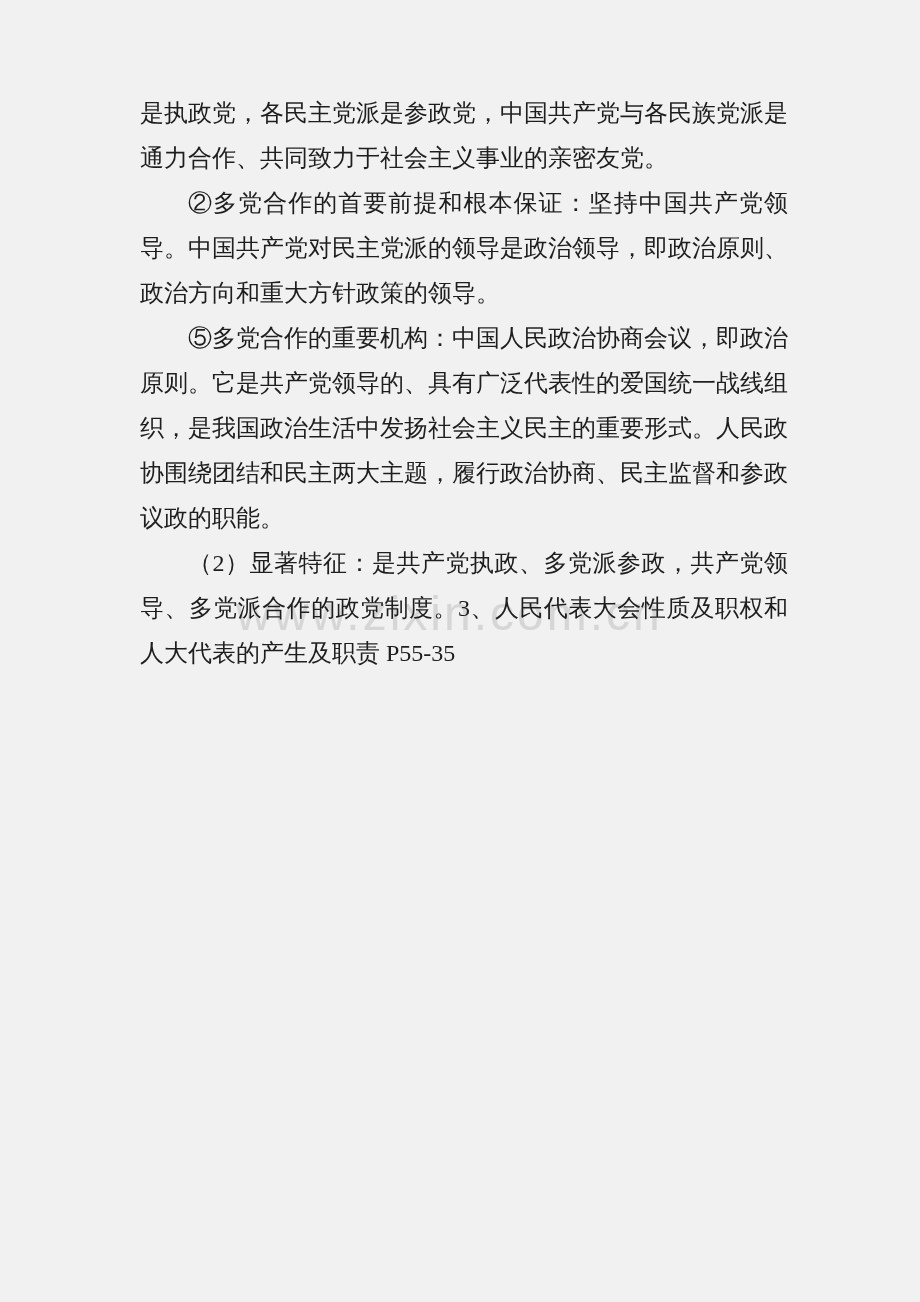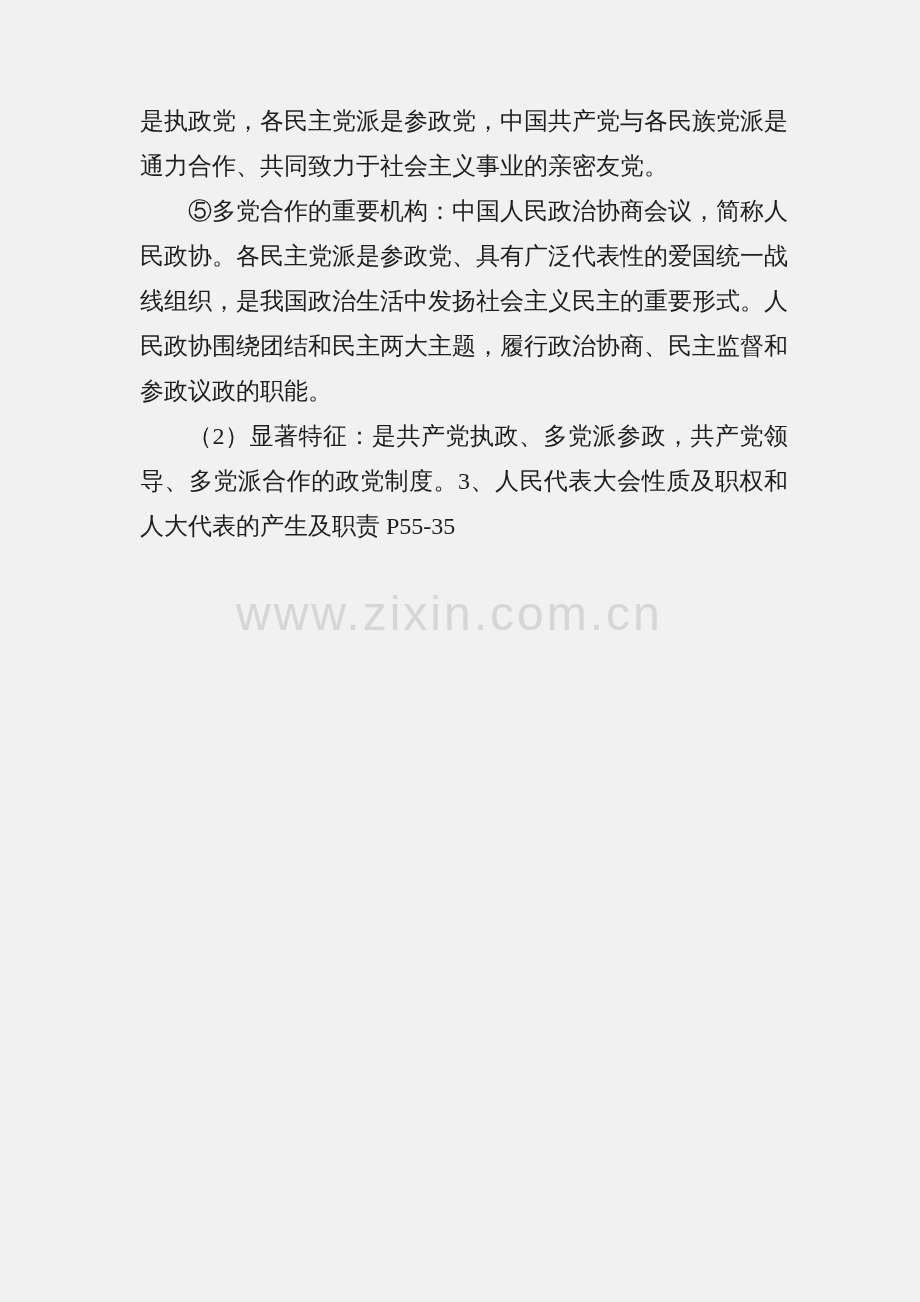--- a/index.html
+++ b/index.html
@@ -28,21 +28,21 @@
     font-size: 48px;
     line-height: 1;
     letter-spacing: 3px;
     color: #d6d6d6;
     white-space: nowrap;
     user-select: none;
   }
   .text-block {
     position: absolute;
     left: 140px;
-    top: 99px;
+    top: 91px;
     width: 648px;
     z-index: 2;
     color: #1e1e1e;
     font-size: 24px;
     line-height: 45px;
     text-align: justify;
     text-justify: inter-ideograph;
     word-break: break-all;
   }
   .text-block p {
@@ -56,17 +56,18 @@
 </style>
 </head>
 <body>
 
 <div class="page">
 
   <div class="watermark">www.zixin.com.cn</div>
 
   <div class="text-block">
     <p class="continuation">是执政党，各民主党派是参政党，中国共产党与各民族党派是通力合作、共同致力于社会主义事业的亲密友党。</p>
-    <p>⑤多党合作的重要机构：中国人民政治协商会议，简称人民政协。各民主党派是参政党、具有广泛代表性的爱国统一战线组织，是我国政治生活中发扬社会主义民主的重要形式。人民政协围绕团结和民主两大主题，履行政治协商、民主监督和参政议政的职能。</p>
+    <p>②多党合作的首要前提和根本保证：坚持中国共产党领导。中国共产党对民主党派的领导是政治领导，即政治原则、政治方向和重大方针政策的领导。</p>
+    <p>⑤多党合作的重要机构：中国人民政治协商会议，即政治原则。它是共产党领导的、具有广泛代表性的爱国统一战线组织，是我国政治生活中发扬社会主义民主的重要形式。人民政协围绕团结和民主两大主题，履行政治协商、民主监督和参政议政的职能。</p>
     <p>（2）显著特征：是共产党执政、多党派参政，共产党领导、多党派合作的政党制度。3、人民代表大会性质及职权和人大代表的产生及职责 P55-35</p>
   </div>
 
 </div>
 
 </body></html>

